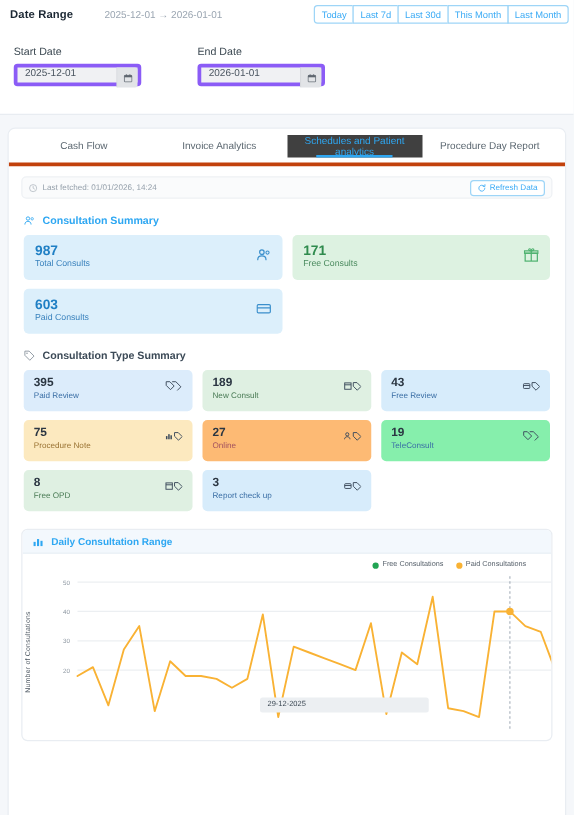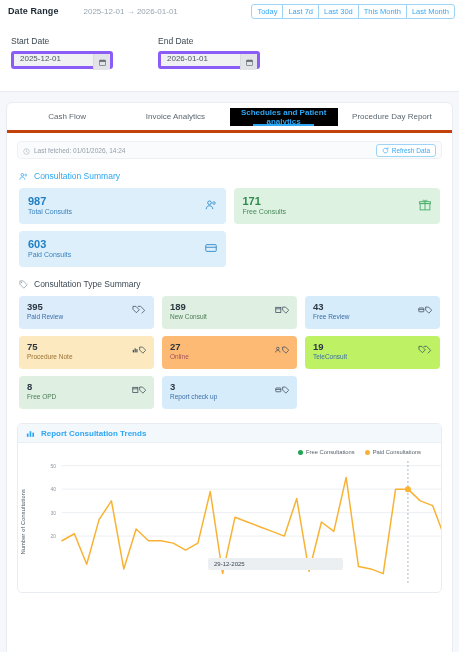--- a/index.html
+++ b/index.html
@@ -79,21 +79,21 @@
   .tab {
     flex: 1;
     display: flex; align-items: center; justify-content: center;
     font-size: 8px;
     color: #5b6770;
     cursor: pointer;
     position: relative;
     text-align: center;
     padding: 0 2px;
   }
-  .tab.active { color: #2ea7f2; background: #000000; font-weight: bold; }
+  .tab.active { color: #2ea7f2; background: #404040; font-weight: normal; }
   .tab.active::after {
     content: "";
     position: absolute; left: 22%; right: 22%; bottom: 0;
     height: 2px; background: #2ea7f2;
   }
 
   .fetchbar {
     margin: 8px 10px 0 10px;
     background: #fafbfc;
     border: 1px solid #eef1f4;
@@ -108,21 +108,21 @@
     display: flex; align-items: center; gap: 3px;
     border: 1px solid #9ed5f7;
     border-radius: 3px;
     background: #fff;
     padding: 2px 5px;
     cursor: pointer;
   }
   .refresh-btn span { font-size: 6.5px; color: #39aaf5; }
 
   .sec-head { display: flex; align-items: center; gap: 6px; margin: 12px 0 7px 12px; }
-  .sec-head .t { font-size: 8.5px; font-weight: normal; }
+  .sec-head .t { font-size: 8.5px; font-weight: bold; }
   .sec-blue .t { color: #2ea7f2; }
   .sec-gray .t { color: #3c4a57; }
 
   .grid2 { display: grid; grid-template-columns: 1fr 1fr; gap: 7px 8px; margin: 0 12px; }
   .grid3 { display: grid; grid-template-columns: 1fr 1fr 1fr; gap: 7px 8px; margin: 0 12px; }
 
   .kcard {
     border-radius: 4px;
     padding: 7px 9px;
     height: 36px;
@@ -391,21 +391,21 @@
       </div>
       <span>
         <svg width="14" height="11" viewBox="0 0 22 16">
             <circle cx="4.4" cy="4.8" r="2" fill="none" stroke="#3d4c5c" stroke-width="1.2"></circle>
             <path d="M1 11c0-2 1.5-3.2 3.4-3.2S7.8 9 7.8 11" fill="none" stroke="#3d4c5c" stroke-width="1.2"></path>
             <path d="M12 2.6h4.6l5 5-4.6 4.6-5-5z" fill="none" stroke="#3d4c5c" stroke-width="1.2" stroke-linejoin="round"></path>
           </svg>
       </span>
     </div>
 
-    <div class="tcard" style="background:#bef264">
+    <div class="tcard" style="background:#86efac">
       <div>
         <div class="num">19</div>
         <div class="lbl" style="color:#3a6ea5">TeleConsult</div>
       </div>
       <span>
         <svg width="14" height="11" viewBox="0 0 22 16">
             <path d="M1.5 1.5h4.6l5.4 5.4-4.6 4.6-5.4-5.4z" fill="none" stroke="#3d4c5c" stroke-width="1.2" stroke-linejoin="round"></path>
             <path d="M9 1.5h4.6l6.4 6.4-4.6 4.6" fill="none" stroke="#3d4c5c" stroke-width="1.2" stroke-linejoin="round"></path>
           </svg>
       </span>
@@ -443,21 +443,21 @@
 
   <div class="chart-panel">
     <div class="chart-head">
       <span style="display:flex">
         <svg width="9" height="9" viewBox="0 0 16 16">
             <rect x="1.5" y="8" width="3" height="6" fill="#2ea7f2"></rect>
             <rect x="6.4" y="4" width="3" height="10" fill="#2ea7f2"></rect>
             <rect x="11.3" y="6.5" width="3" height="7.5" fill="#2ea7f2"></rect>
           </svg>
       </span>
-      <span class="t">Report Consultation Trends</span>
+      <span class="t">Daily Consultation Range</span>
     </div>
 
     <div class="legend">
       <div class="lg">
         <span class="dot" style="background:#21a453"></span>
         <span>Free Consultations</span>
       </div>
       <div class="lg">
         <span class="dot" style="background:#f9b234"></span>
         <span>Paid Consultations</span>

